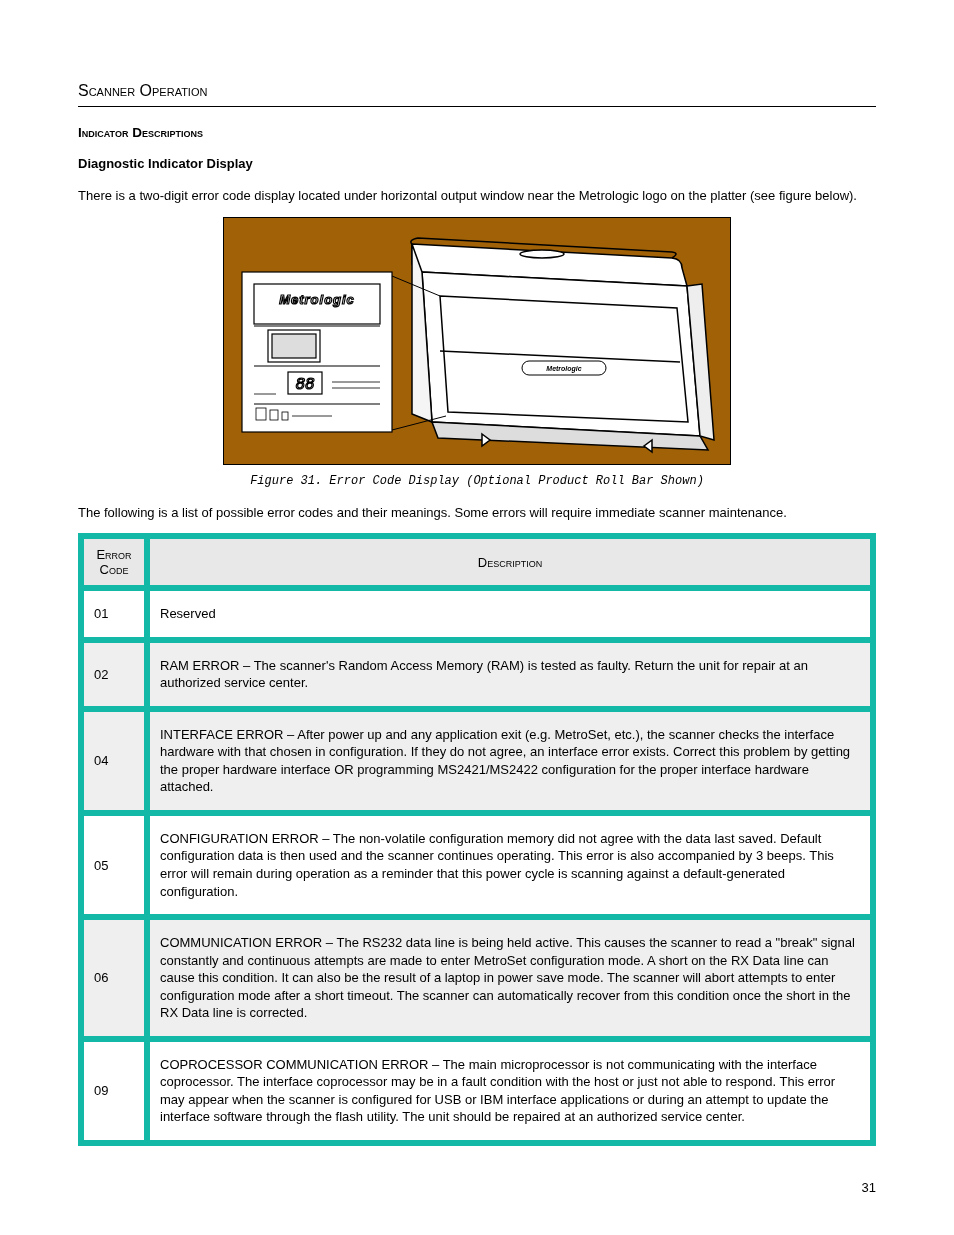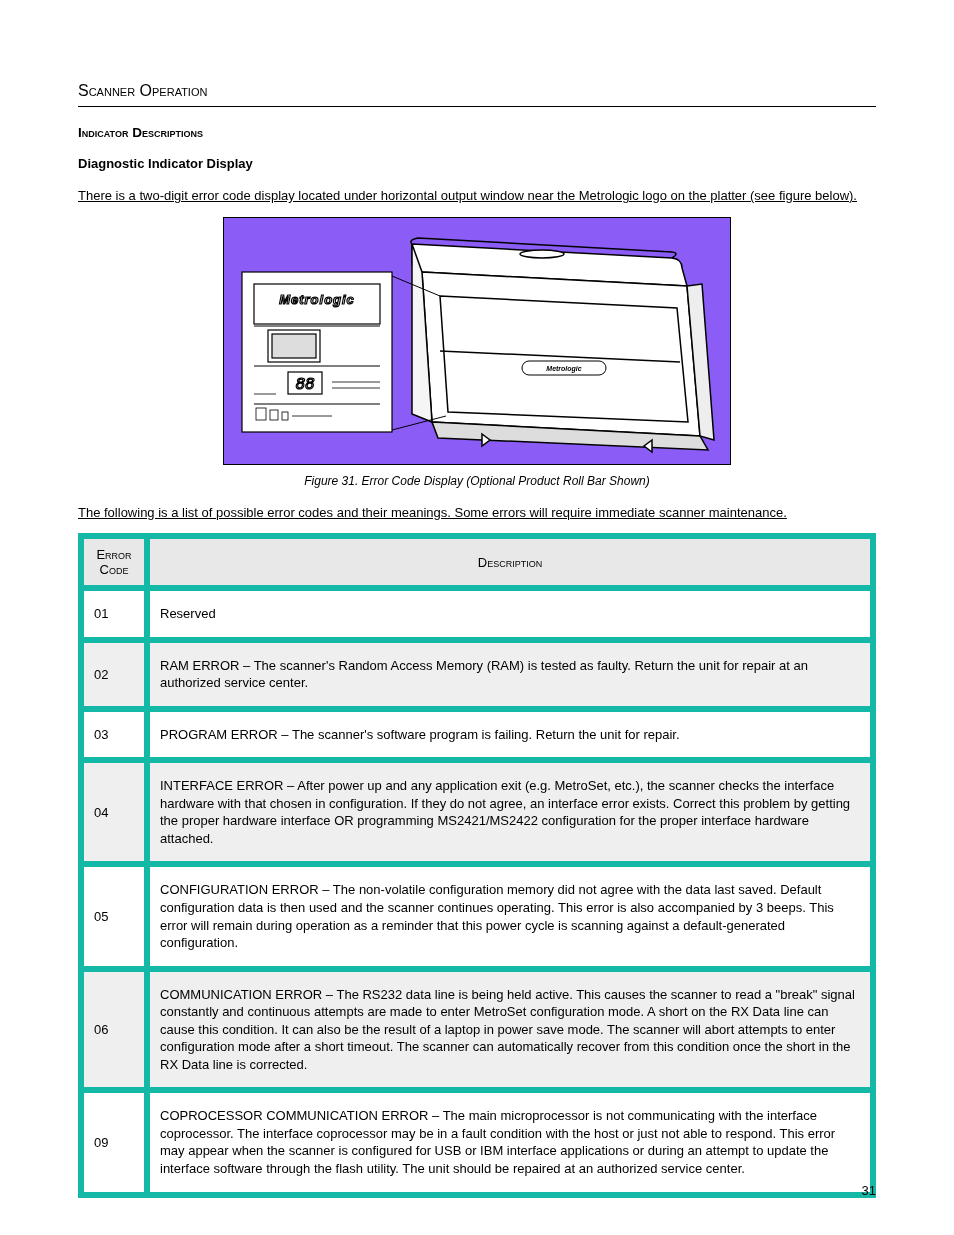--- a/index.html
+++ b/index.html
@@ -35,40 +35,40 @@
     margin: 0 0 16px 0;
     font-weight: bold;
   }
   .bold-line {
     font-weight: bold;
     margin: 0 0 14px 0;
   }
   .para {
     margin: 16px 0 12px 0;
     line-height: 1.35;
-    text-decoration: underline;
   }
   .figure-wrap {
     text-align: center;
     margin: 4px 0 6px 0;
   }
   .figure-box {
     display: inline-block;
     border: 1.5px solid #000;
     padding: 8px;
-    background: #8b5cf6;
+    background: #a16207;
   }
   .figure-svg {
     display: block;
   }
   .figure-caption {
     text-align: center;
     font-style: italic;
     font-size: 12px;
     margin: 4px 0 14px 0;
+    font-family: Liberation Mono, monospace;
   }
   table.error-table {
     border-collapse: collapse;
     width: 100%;
     margin-top: 10px;
     font-size: 13px;
   }
   table.error-table th,
   table.error-table td {
     border: 6px solid #14b8a6;
@@ -197,24 +197,20 @@
     </thead>
     <tbody id="error-tbody">
         <tr>
           <td class="code">01</td>
           <td class="desc">Reserved</td>
         </tr>
         <tr class="shaded">
           <td class="code">02</td>
           <td class="desc">RAM ERROR – The scanner's Random Access Memory (RAM) is tested as faulty.  Return the unit for repair at an authorized service center.</td>
         </tr>
-        <tr>
-          <td class="code">03</td>
-          <td class="desc">PROGRAM ERROR – The scanner's software program is failing.  Return the unit for repair.</td>
-        </tr>
         <tr class="shaded">
           <td class="code">04</td>
           <td class="desc">INTERFACE ERROR – After power up and any application exit (e.g. MetroSet, etc.), the scanner checks the interface hardware with that chosen in configuration.  If they do not agree, an interface error exists.  Correct this problem by getting the proper hardware interface OR programming MS2421/MS2422 configuration for the proper interface hardware attached.</td>
         </tr>
         <tr>
           <td class="code">05</td>
           <td class="desc">CONFIGURATION ERROR – The non-volatile configuration memory did not agree with the data last saved.  Default configuration data is then used and the scanner continues operating.  This error is also accompanied by 3 beeps.  This error will remain during operation as a reminder that this power cycle is scanning against a default-generated configuration.</td>
         </tr>
         <tr class="shaded">
           <td class="code">06</td>

